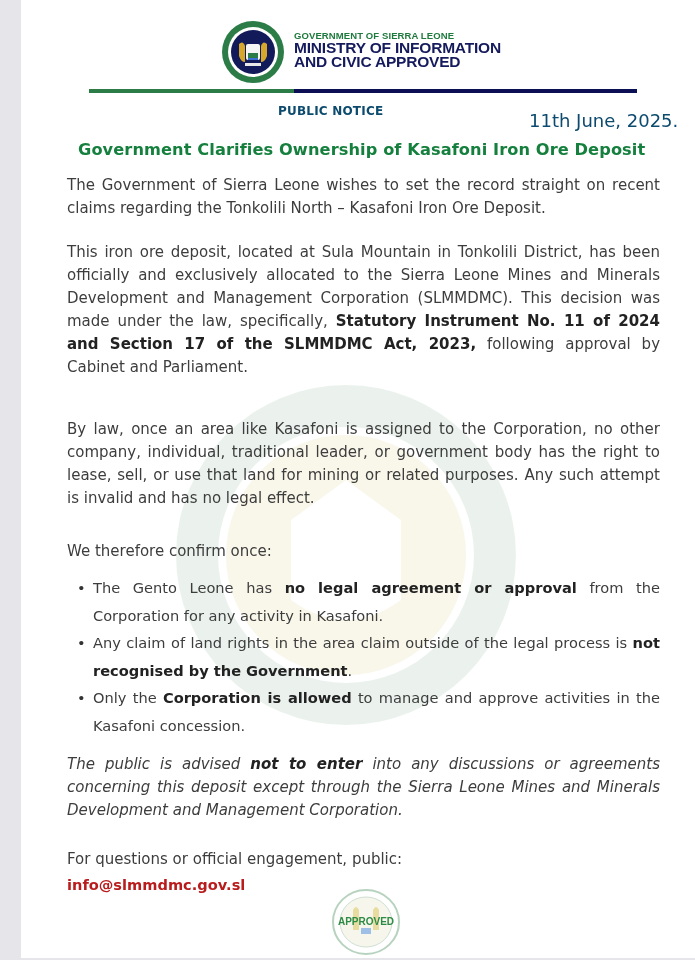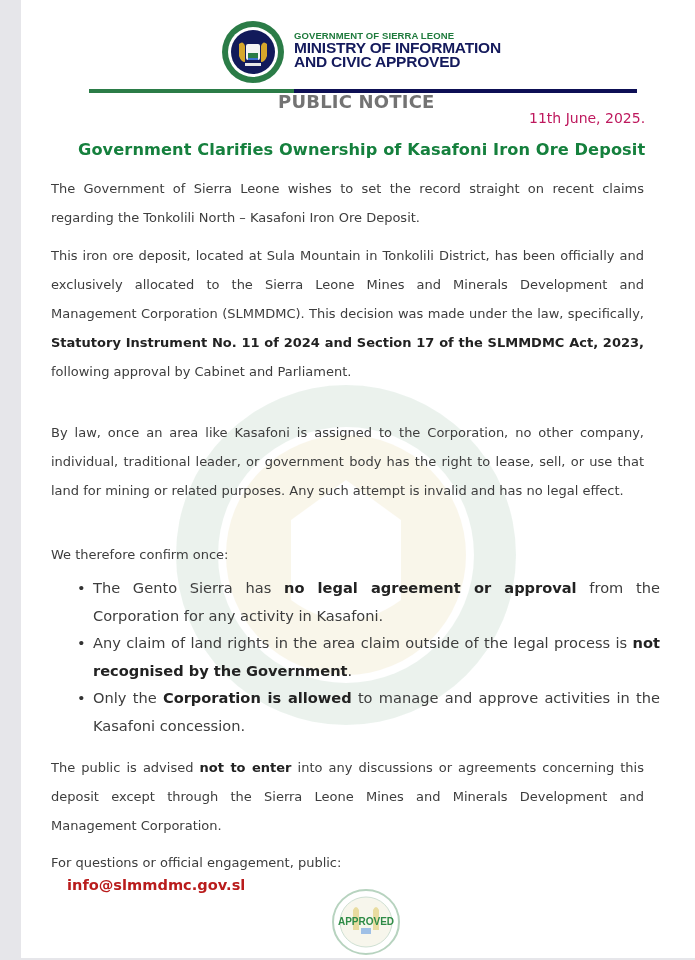--- a/index.html
+++ b/index.html
@@ -28,52 +28,52 @@
     }
     .ministry-line {
       font-family: "Liberation Sans", sans-serif; font-weight: bold;
       font-size: 15.5px; color: #141a5c; line-height: 14px; letter-spacing: -0.2px;
     }
     .divider { position: absolute; left: 68px; top: 89px; height: 4px; width: 548px; display: flex; }
     .divider .green { width: 205px; background: #2b7c47; height: 100%; }
     .divider .navy { flex: 1; background: #0d0f55; height: 100%; }
 
     .notice-title {
-      position: absolute; left: 257px; top: 91px;
+      position: absolute; left: 257px; top: 104px;
       font-family: "DejaVu Sans", sans-serif; font-weight: bold;
-      font-size: 18px; color: #737373; letter-spacing: 0.2px;
+      font-size: 12px; color: #0c4a6e; letter-spacing: 0.2px;
     }
     .notice-date {
       position: absolute; left: 508px; top: 110px;
-      font-size: 14px; color: #be185d;
+      font-size: 18px; color: #0c4a6e;
     }
     .headline {
       position: absolute; left: 57px; top: 140px;
       font-family: "DejaVu Sans", sans-serif; font-weight: bold;
       font-size: 16.2px; color: #15803d; letter-spacing: 0.1px; white-space: nowrap;
     }
     .body-text {
-      position: absolute; left: 30px; width: 593px;
-      font-size: 13px; line-height: 29px; text-align: justify; color: #3d3d3d;
+      position: absolute; left: 46px; width: 593px;
+      font-size: 15px; line-height: 23px; text-align: justify; color: #3d3d3d;
     }
     .body-text b { color: #222; font-weight: bold; }
     .p1 { top: 174px; }
     .p2 { top: 241px; }
     .p3 { top: 418px; }
     .p4 { top: 540px; }
     .bullets { position: absolute; left: 46px; top: 574px; width: 593px; list-style: none; }
     .bullets li {
       position: relative; padding-left: 26px;
       font-size: 14.6px; line-height: 27.5px; text-align: justify; color: #3d3d3d;
     }
     .bullets li b { color: #222; }
     .bullets li .bullet {
       position: absolute; left: 10px; top: 0; color: #333;
     }
-    .p5 { top: 753px; }
+    .p5 { top: 753px; font-style: italic; }
     .p6 { top: 848px; }
     .email {
       position: absolute; left: 46px; top: 876px;
       font-weight: bold; font-size: 14.6px; color: #b91c1c;
     }
     .approved-stamp { position: absolute; left: 310px; top: 888px; width: 70px; height: 68px; }
   </style>
 </head>
 <body>
 
@@ -113,21 +113,21 @@
 
   <p class="body-text p1">The Government of Sierra Leone wishes to set the record straight on recent claims regarding the Tonkolili North – Kasafoni Iron Ore Deposit.</p>
 
   <p class="body-text p2"><span>This iron ore deposit, located at Sula Mountain in Tonkolili District, has been officially and exclusively allocated to the Sierra Leone Mines and Minerals Development and Management Corporation (SLMMDMC). This decision was made under the law, specifically, </span><b>Statutory Instrument No. 11 of 2024 and Section 17 of the SLMMDMC Act, 2023,</b><span> following approval by Cabinet and Parliament.</span></p>
 
   <p class="body-text p3">By law, once an area like Kasafoni is assigned to the Corporation, no other company, individual, traditional leader, or government body has the right to lease, sell, or use that land for mining or related purposes. Any such attempt is invalid and has no legal effect.</p>
 
   <p class="body-text p4">We therefore confirm once:</p>
 
   <ul class="bullets">
-    <li><span class="bullet">•</span><span>The Gento Sierra has </span><b>no legal agreement or approval</b><span> from the Corporation for any activity in Kasafoni.</span></li>
+    <li><span class="bullet">•</span><span>The Gento Leone has </span><b>no legal agreement or approval</b><span> from the Corporation for any activity in Kasafoni.</span></li>
     <li><span class="bullet">•</span><span>Any claim of land rights in the area claim outside of the legal process is </span><b>not recognised by the Government</b><span>.</span></li>
     <li><span class="bullet">•</span><span>Only the </span><b>Corporation is allowed</b><span> to manage and approve activities in the Kasafoni concession.</span></li>
   </ul>
 
   <p class="body-text p5"><span>The public is advised </span><b>not to enter</b><span> into any discussions or agreements concerning this deposit except through the Sierra Leone Mines and Minerals Development and Management Corporation.</span></p>
 
   <p class="body-text p6">For questions or official engagement, public:</p>
   <div class="email">info@slmmdmc.gov.sl</div>
 
   <svg class="approved-stamp" viewBox="0 0 70 68">

